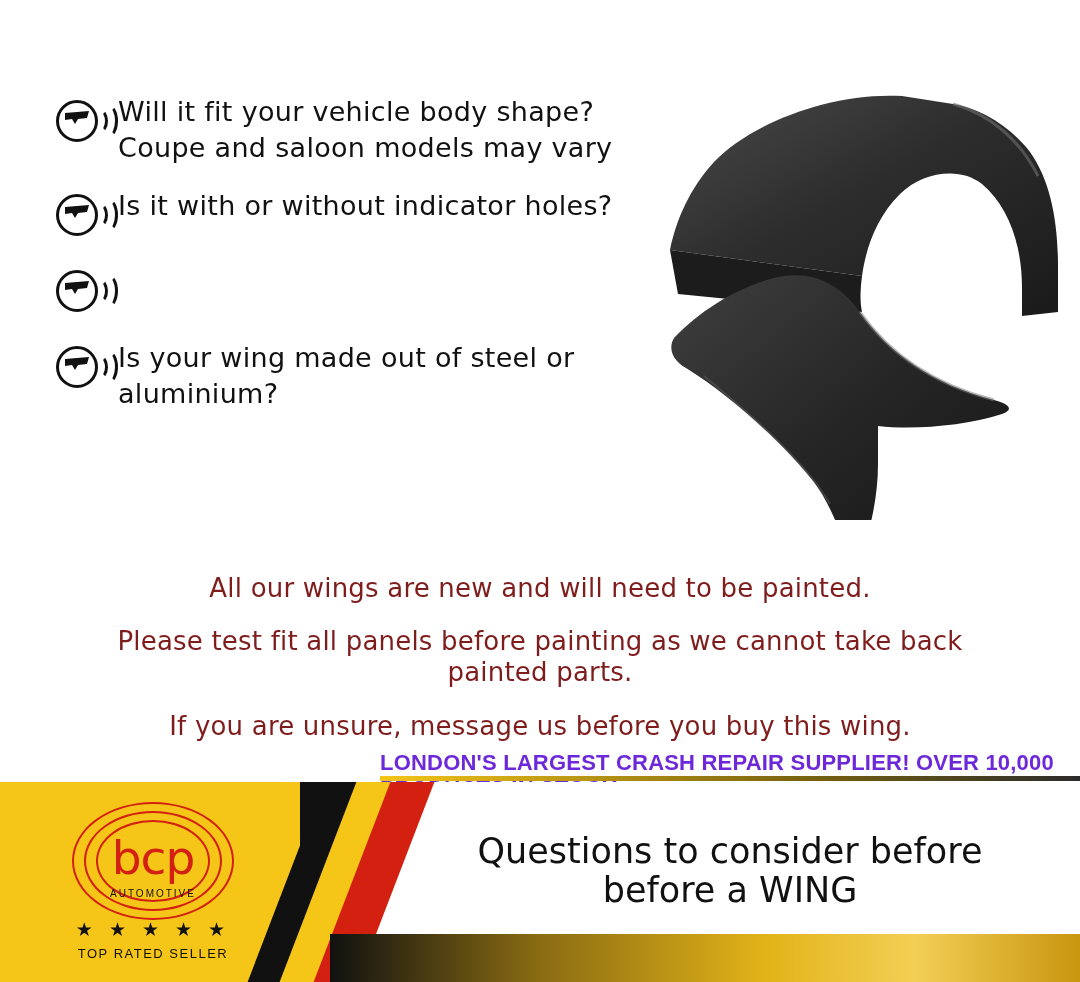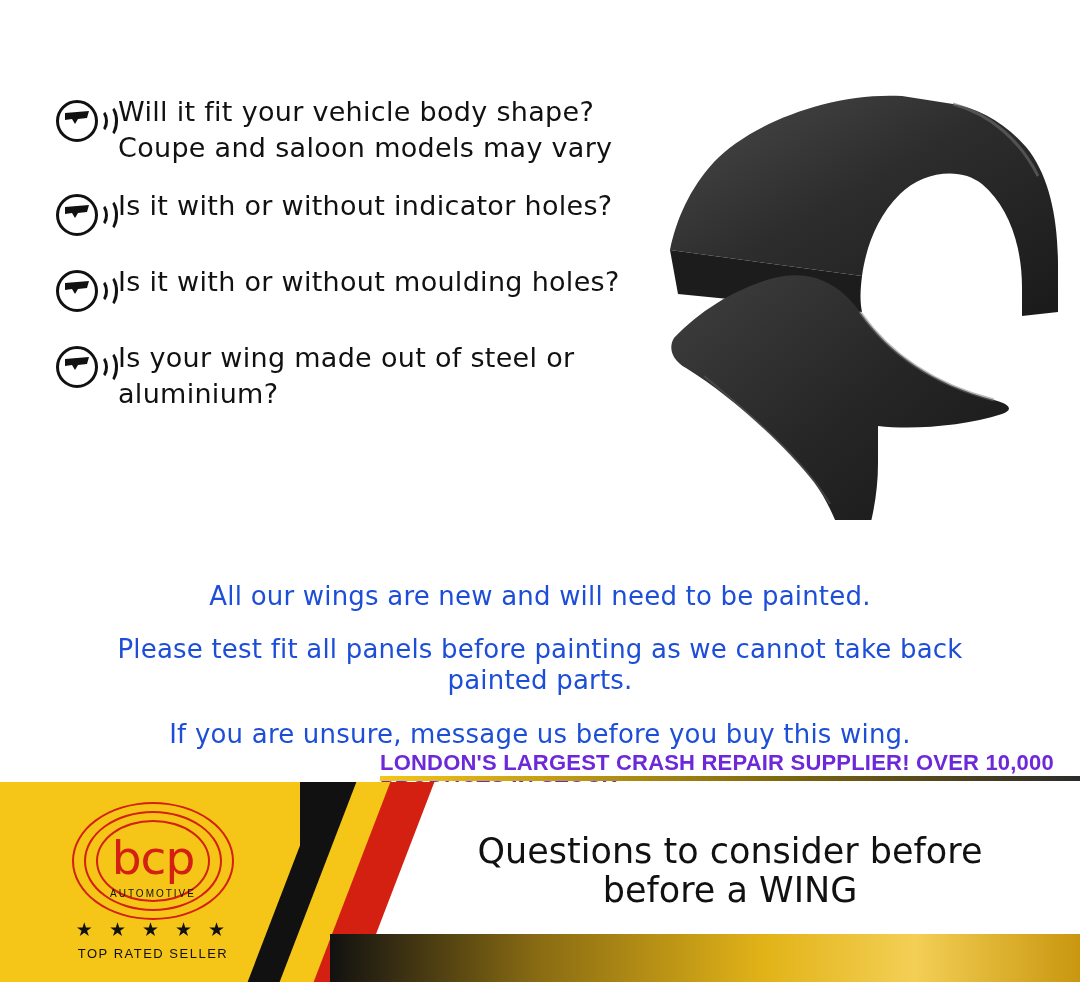--- a/index.html
+++ b/index.html
@@ -94,24 +94,24 @@
 
   
   .notes {
     position: absolute;
     left: 0;
     top: 565px;
     width: 1080px;
     text-align: center;
   }
   .notes p {
-    margin: 16px 0 22px 0;
+    margin: 8px 0 22px 0;
     font-size: 26px;
     line-height: 1.2;
-    color: #1d4ed8;
+    color: #7f1d1d;
     letter-spacing: 0.2px;
   }
   .notes p.wide {
     padding: 0 88px;
   }
 
   
   .strip {
     position: absolute;
     left: 380px;
@@ -288,21 +288,20 @@
 
   <div class="bullet-row">
     <div class="bullet-icon">
       <div class="circle"></div>
       <svg class="wing-glyph" viewBox="0 0 25 18">
         <path d="M0 2 L24 0 L22 7 L13 8 L10 13 L7 8 L0 9 Z" fill="#111"></path>
       </svg>
       <div class="arc1"></div>
       <div class="arc2"></div>
     </div>
-    <div class="bullet-text">Is it with or without moulding holes?</div>
   </div>
 
   <div class="bullet-row">
     <div class="bullet-icon">
       <div class="circle"></div>
       <svg class="wing-glyph" viewBox="0 0 25 18">
         <path d="M0 2 L24 0 L22 7 L13 8 L10 13 L7 8 L0 9 Z" fill="#111"></path>
       </svg>
       <div class="arc1"></div>
       <div class="arc2"></div>

